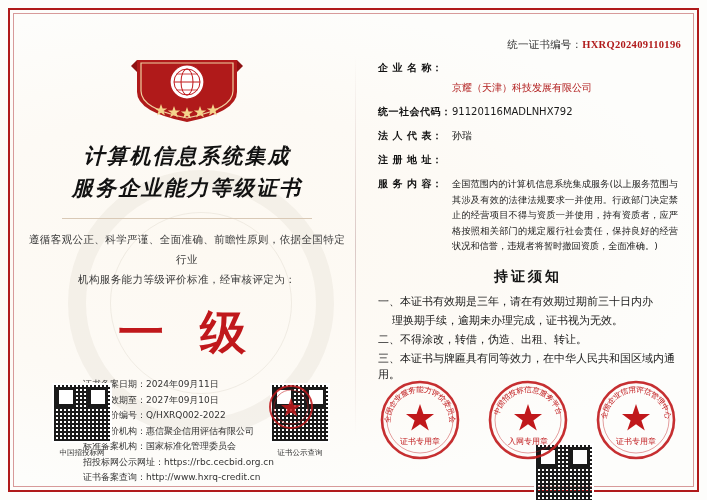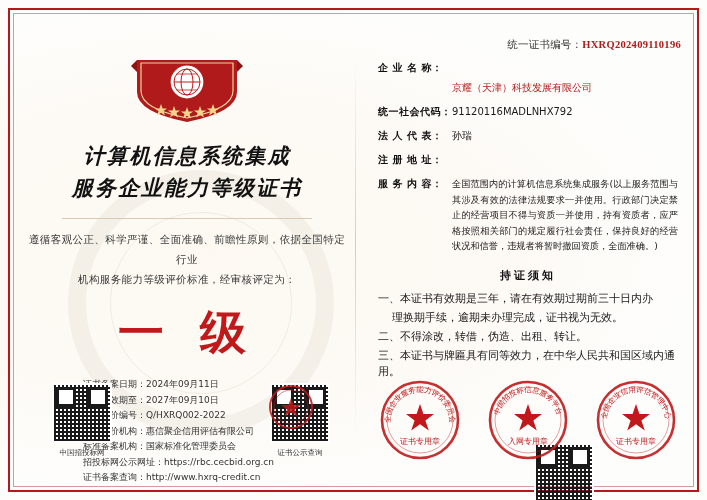--- a/index.html
+++ b/index.html
@@ -132,21 +132,21 @@
   .field .lab{
     width:74px;flex:0 0 74px;color:#111;font-weight:bold;
     letter-spacing:0.5px;
   }
   .field .val{flex:1;color:#1a1a1a;}
   .field .val.red{color:#b01a1a;margin-top:20px;}
   .field.scope .val{line-height:15.5px;text-align:justify;font-size:9.2px;}
 
   .notice-title{
     margin:14px 0 8px;text-align:center;
-    font-size:11px;font-weight:bold;color:#111;letter-spacing:3px;
+    font-size:14px;font-weight:bold;color:#111;letter-spacing:3px;
   }
   .notice-line{
     font-size:11px;color:#1a1a1a;line-height:16px;margin-bottom:3px;
   }
   .notice-line .ind{display:block;padding-left:14px;}
 
   
   .seals{
     position:absolute;left:378px;top:378px;width:300px;height:86px;
     display:flex;justify-content:space-between;align-items:flex-start;

